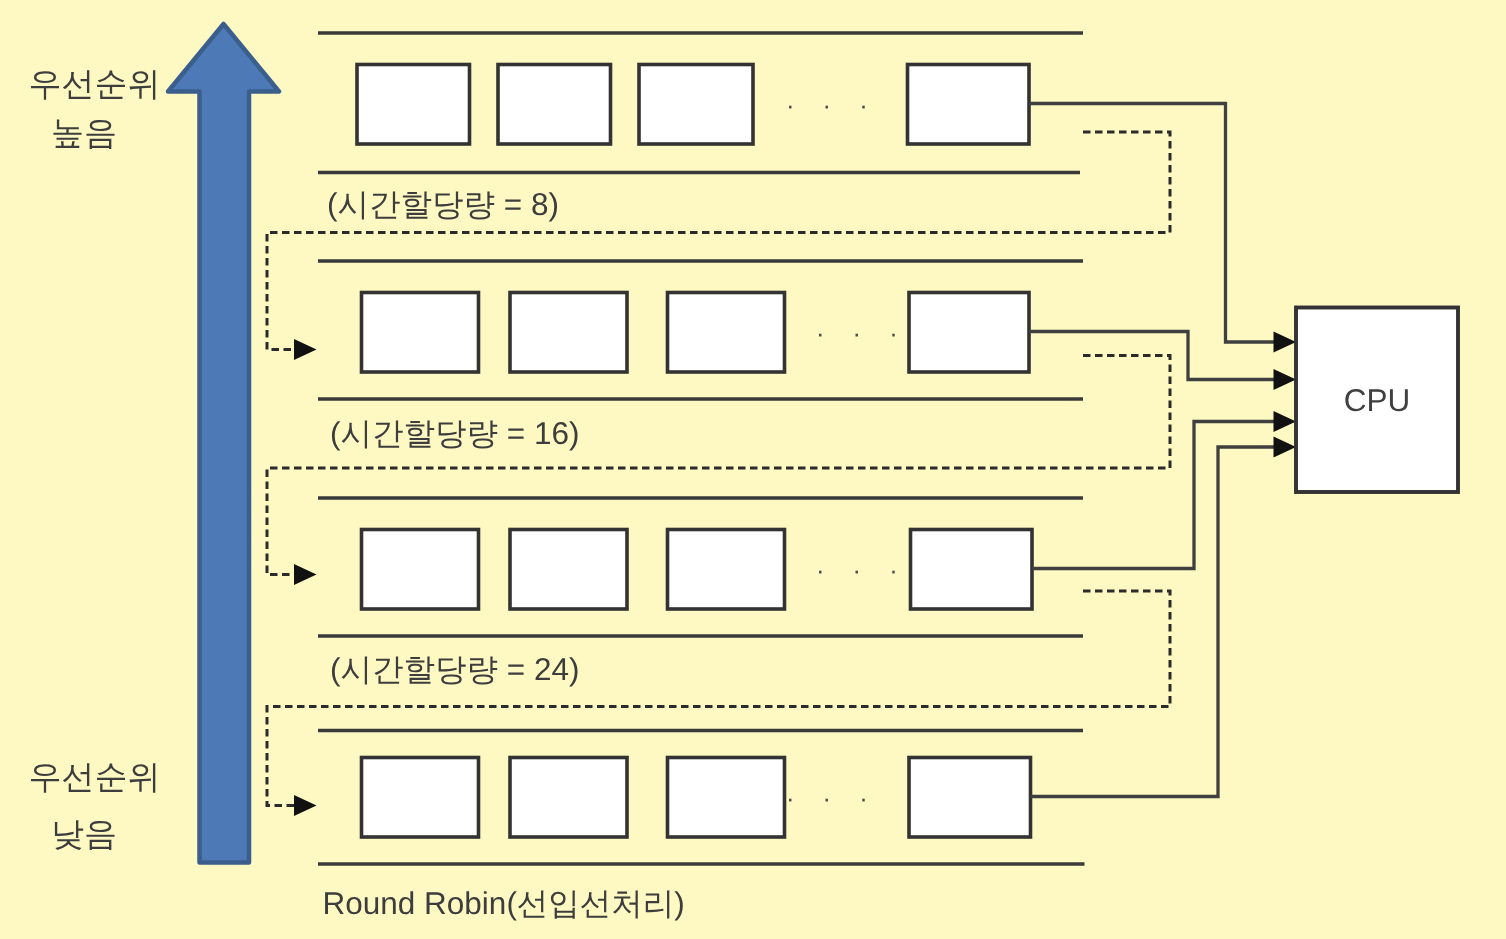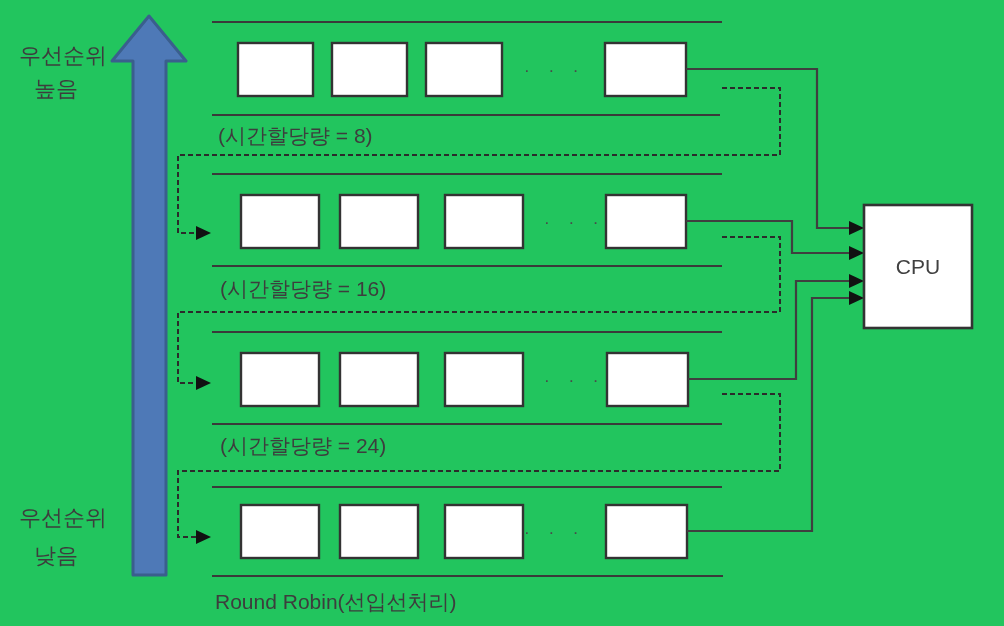--- a/index.html
+++ b/index.html
@@ -5,21 +5,21 @@
   html, body {
     margin: 0;
     padding: 0;
     background: #ffffff;
     font-family: "Liberation Sans", sans-serif;
   }
   #canvas {
     position: relative;
     width: 1004px;
     height: 626px;
-    background: #22c55e;
+    background: #fef9c3;
     overflow: hidden;
   }
   svg { display: block; }
   text {
     font-family: "Liberation Sans", "DejaVu Sans", sans-serif;
     fill: #3d3d3d;
   }
   .queue-line { stroke: #3a3a3a; stroke-width: 2.2; fill: none; }
   .process-box { fill: #ffffff; stroke: #333333; stroke-width: 2.4; }
   .connector { stroke: #3f3f3f; stroke-width: 2.2; fill: none; }

